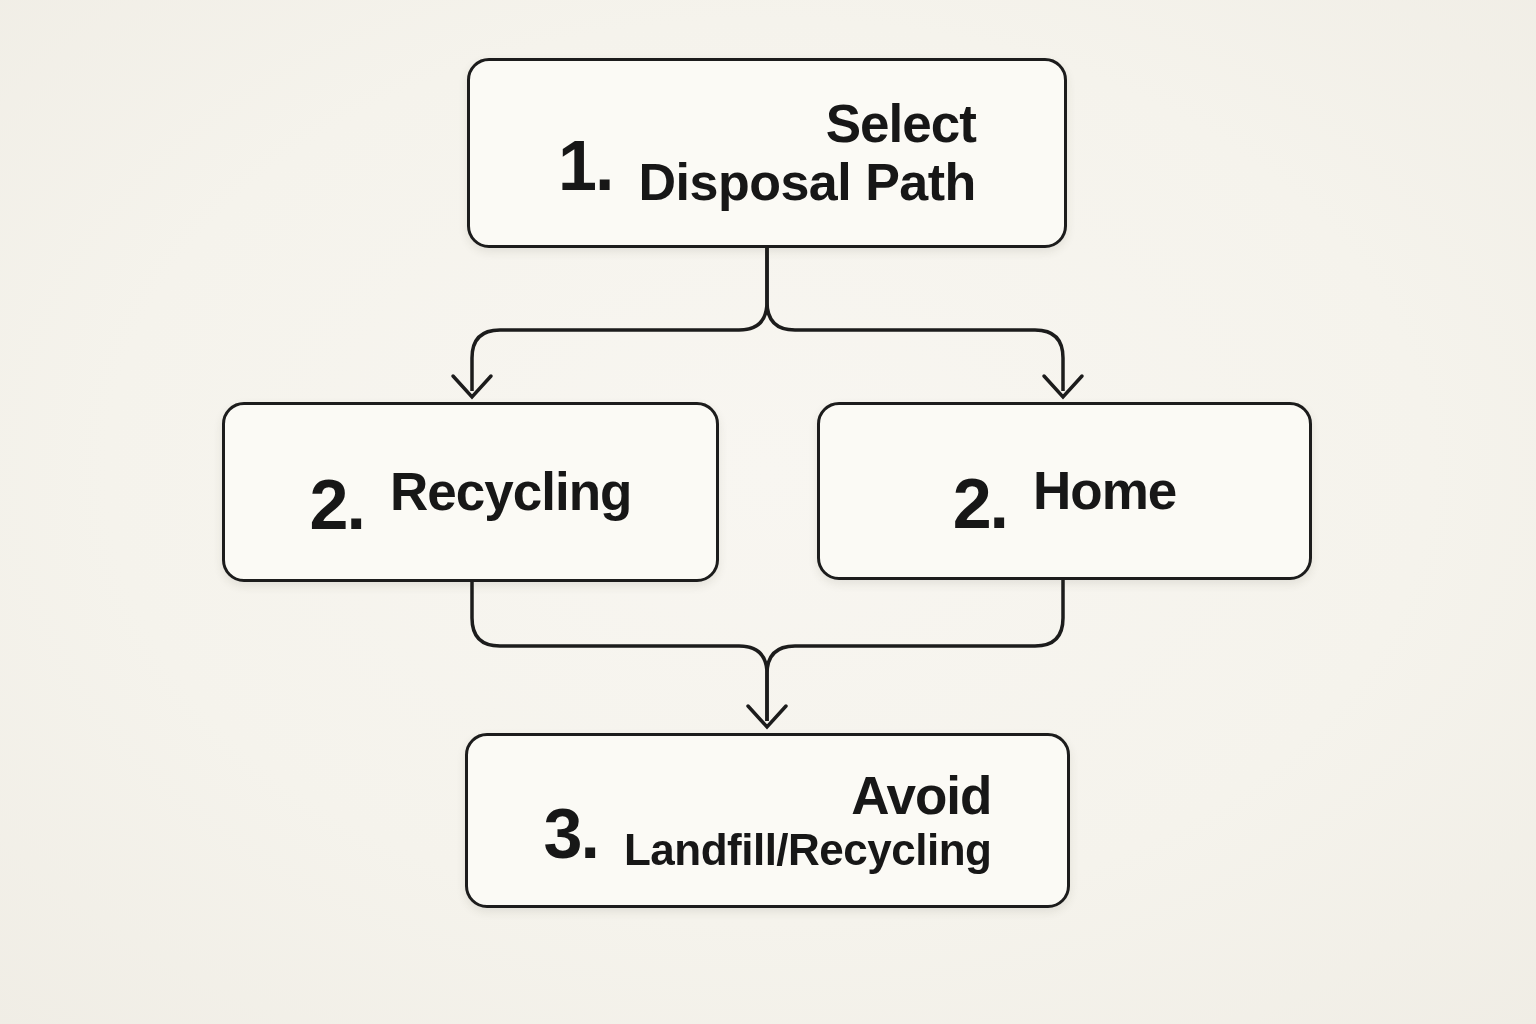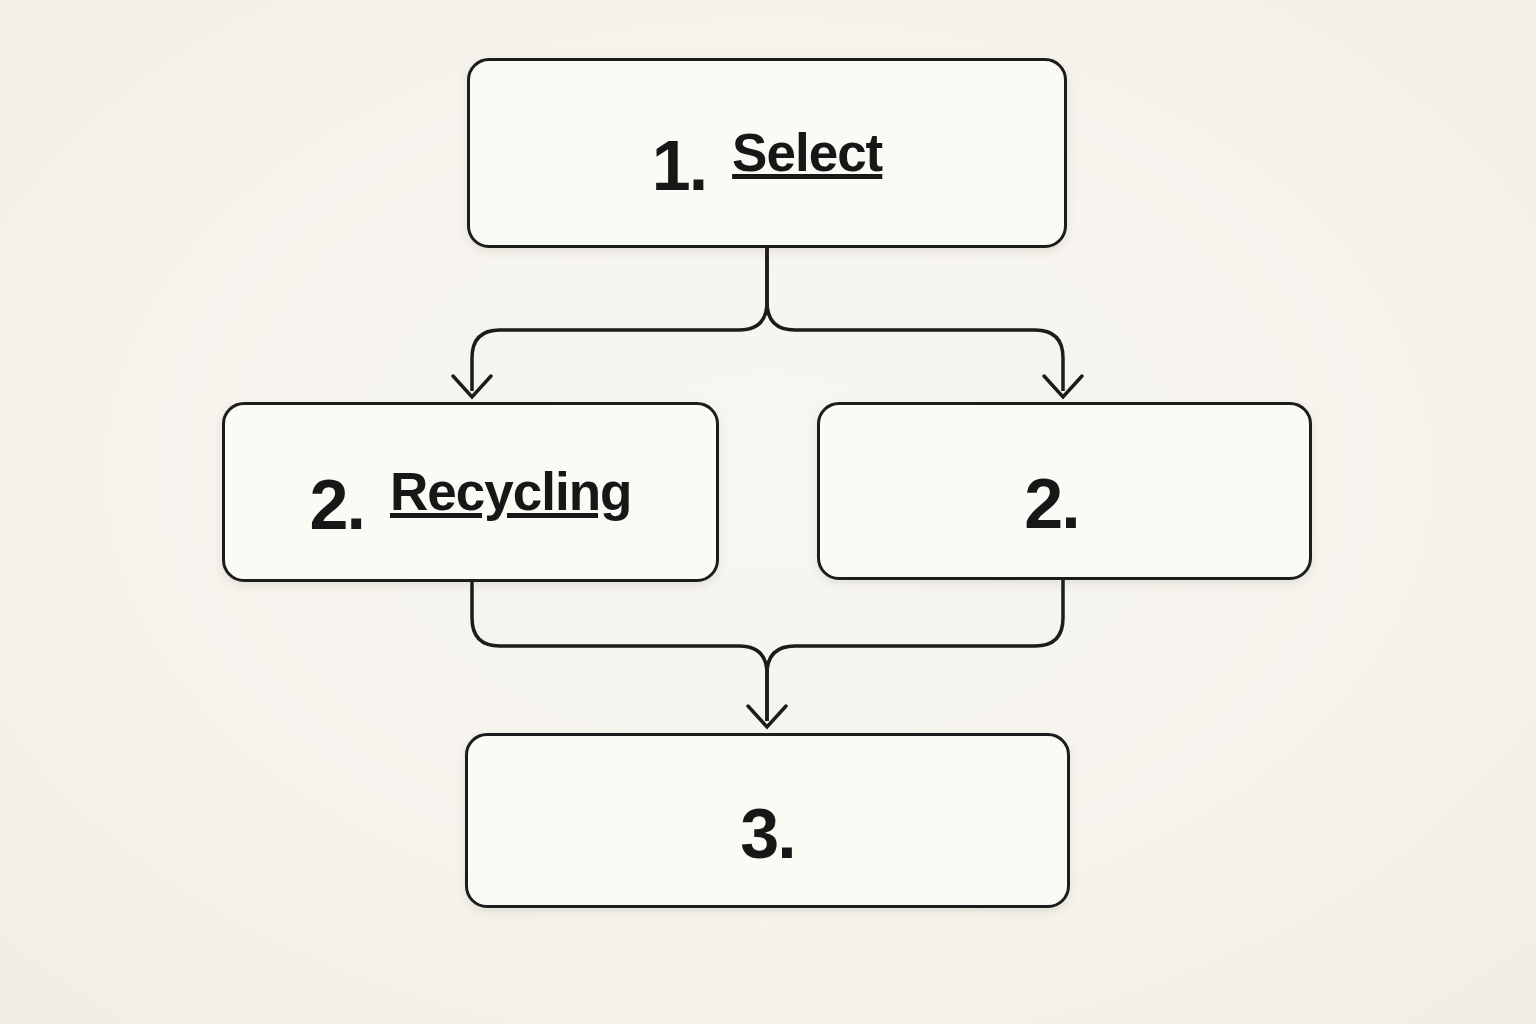--- a/index.html
+++ b/index.html
@@ -37,21 +37,20 @@
   }
   .node-number {
     font-size: 70px;
     font-weight: 700;
     letter-spacing: -2px;
     transform: translateY(13px);
     white-space: nowrap;
   }
   .node-lines {
     text-align: right;
-    text-decoration: underline;
   }
   .node-title {
     font-size: 53px;
     font-weight: 700;
     line-height: 1.1;
     letter-spacing: -1px;
     white-space: nowrap;
   }
   .node-subtitle {
     font-size: 44px;
@@ -85,33 +84,39 @@
 
     <path stroke-linecap="round" d="M 453 376 L 472 397 L 491 376"></path>
     <path stroke-linecap="round" d="M 1044 376 L 1063 397 L 1082 376"></path>
     <path stroke-linecap="round" d="M 748 706 L 767 727 L 786 706"></path>
   </svg>
 
   <div class="node" id="node-select">
     <div class="node-number">1.</div>
     <div class="node-lines">
       <div class="node-title">Select</div>
+      <div class="node-subtitle node-title-large">Disposal Path</div>
     </div>
   </div>
 
   <div class="node" id="node-industrial">
     <div class="node-number">2.</div>
     <div class="node-lines">
       <div class="node-title">Recycling</div>
     </div>
   </div>
 
   <div class="node" id="node-home">
     <div class="node-number">2.</div>
     <div class="node-lines">
+      <div class="node-title">Home</div>
     </div>
   </div>
 
   <div class="node" id="node-avoid">
     <div class="node-number">3.</div>
+    <div class="node-lines">
+      <div class="node-title">Avoid</div>
+      <div class="node-subtitle">Landfill/Recycling</div>
+    </div>
   </div>
 
 </div>
 
 </body></html>

